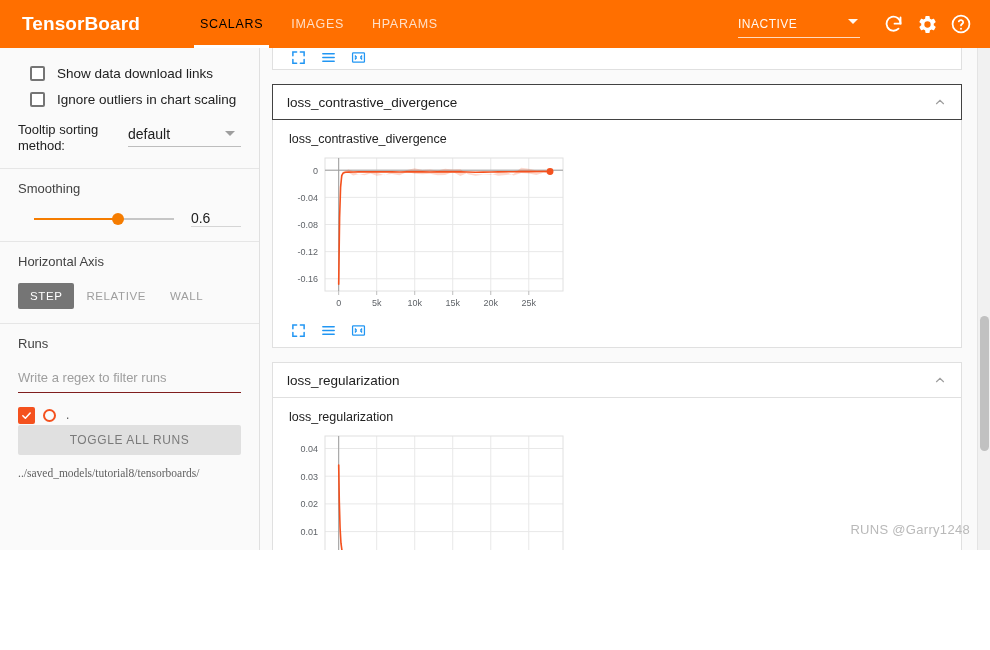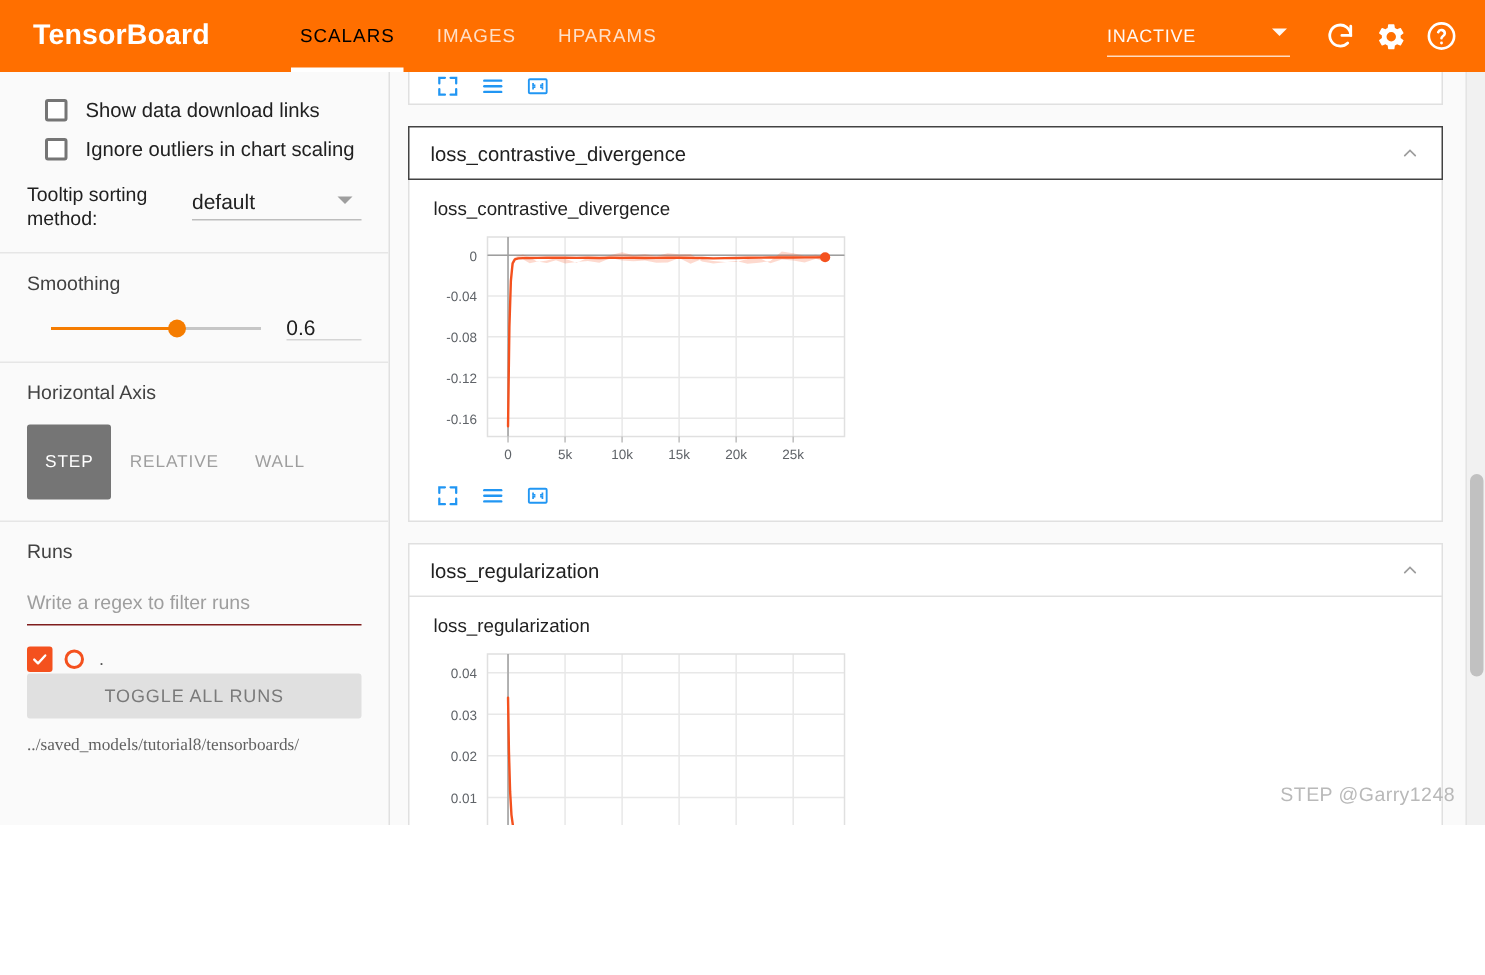--- a/index.html
+++ b/index.html
@@ -231,21 +231,21 @@
     padding-bottom: 0;
   }
 
   .btngroup {
     display: flex;
     align-items: center;
     margin-top: 2px;
   }
   .tbtn {
     height: 26px;
-    padding: 12px 12px;
+    padding: 0 12px;
     display: flex;
     align-items: center;
     justify-content: center;
     font-size: 11.5px;
     letter-spacing: .6px;
     color: #9e9e9e;
     border-radius: 2px;
     cursor: pointer;
     white-space: nowrap;
   }
@@ -757,15 +757,15 @@
         </div>
       </div>
 
     </div>
   </div>
 
   <div class="scrollbar-track">
     <div class="scrollbar-thumb"></div>
   </div>
 
-  <div class="watermark">STEP @Garry1248</div>
+  <div class="watermark">RUNS @Garry1248</div>
 
 </div>
 
 </body></html>

